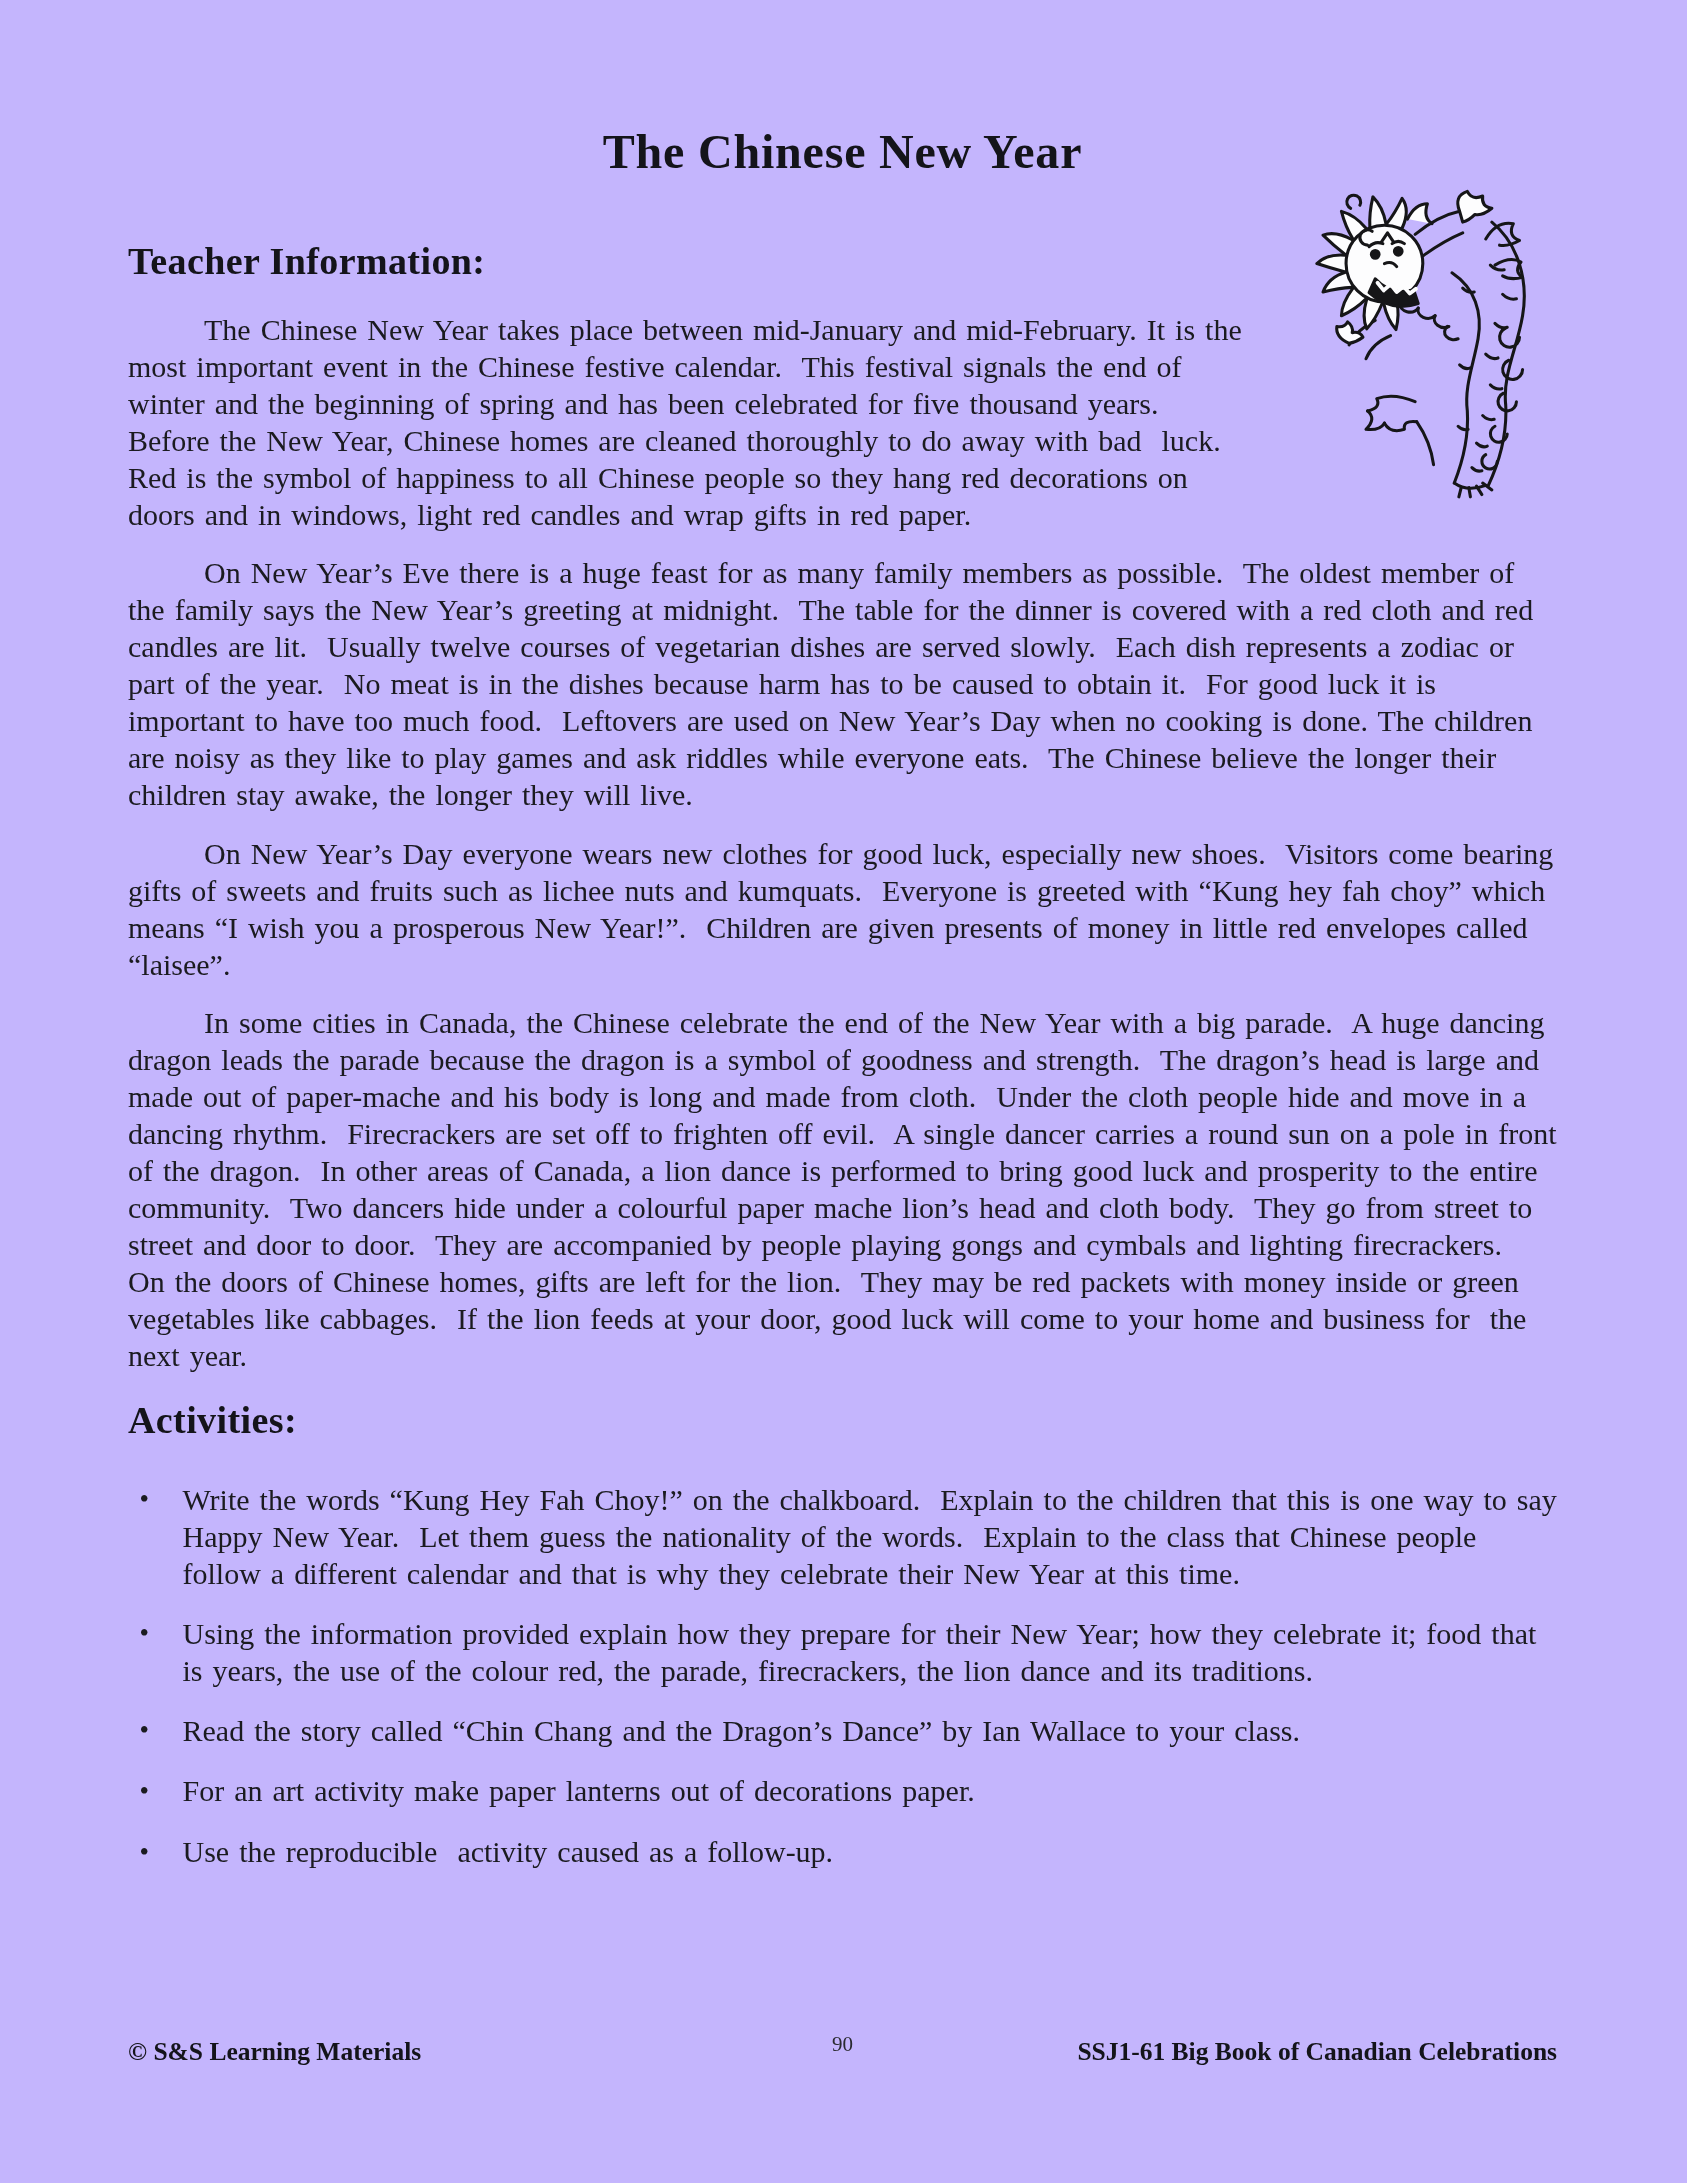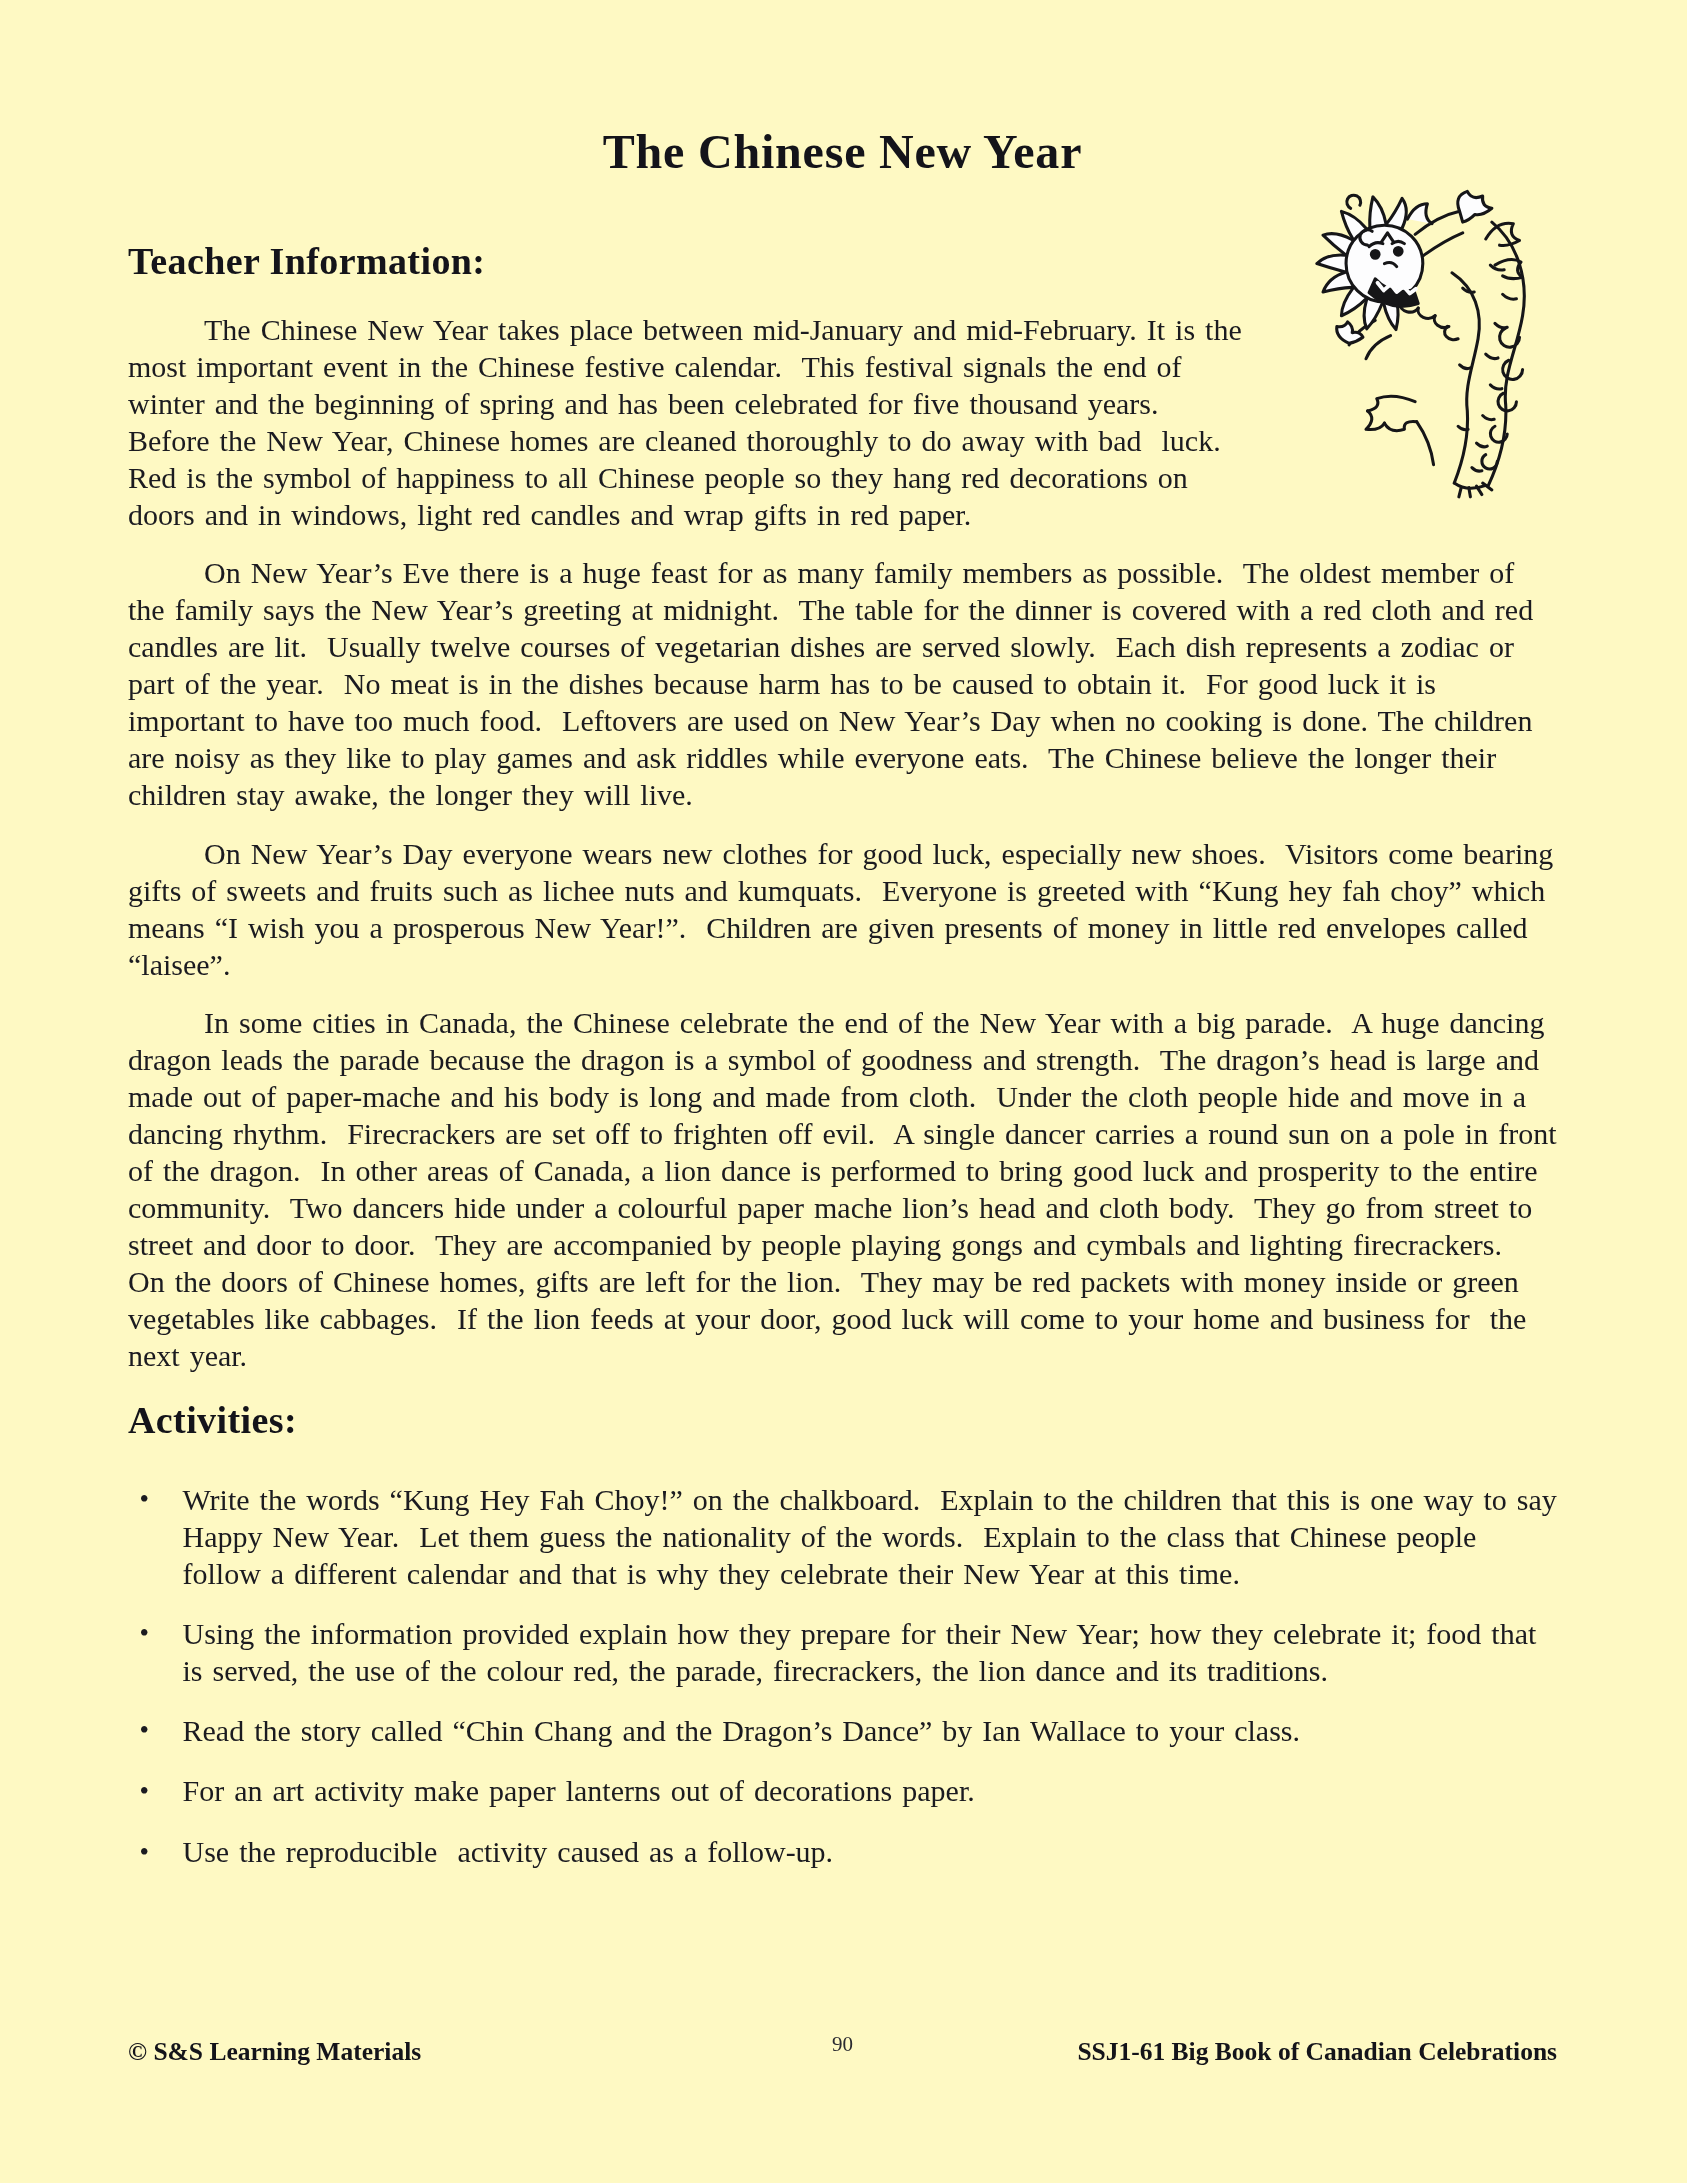--- a/index.html
+++ b/index.html
@@ -1,18 +1,18 @@
 <!DOCTYPE html>
 <html style="font-size:13px"><head>
 <meta charset="utf-8">
 <style>
   html,body{margin:0;padding:0;background:#ffffff;}
   body{width:1687px;height:2183px;font-family:"Liberation Serif",serif;color:#1b1b20;}
   .page{position:relative;width:1687px;height:2183px;box-sizing:border-box;
-        padding:124px 130px 0 128px;background:#fef9c3;overflow:hidden;}
+        padding:124px 130px 0 128px;background:#c4b5fd;overflow:hidden;}
   .title{font-size:48px;font-weight:700;text-align:center;margin:0 0 58px 0;
          color:#14141a;letter-spacing:0.8px;}
   .dragon-float{float:right;width:287px;height:330px;margin:-64px -6.6px 10px 25px;position:relative;}
   .dragon-float svg{position:absolute;top:0;left:0;width:100%;height:100%;}
   .section-heading{font-size:38px;font-weight:700;line-height:49px;margin:0 0 25px 0;
                    color:#14141a;letter-spacing:0.4px;}
   .section-heading.activities{margin-top:12px;}
   .para{font-size:30px;line-height:37px;margin:0 0 21.4px 0;text-indent:76px;
         white-space:pre-wrap;word-spacing:2.5px;}
   .bullets{list-style:none;margin:36px 0 0 0;padding:0 0 0 11.5px;}
@@ -122,21 +122,21 @@
 
   <h2 class="section-heading activities">Activities:</h2>
 
   <ul class="bullets">
     <li class="bullet-item">
       <span class="dot">•</span>
       <span class="bullet-text">Write the words “Kung Hey Fah Choy!” on the chalkboard.  Explain to the children that this is one way to say Happy New Year.  Let them guess the nationality of the words.  Explain to the class that Chinese people follow a different calendar and that is why they celebrate their New Year at this time.</span>
     </li>
     <li class="bullet-item">
       <span class="dot">•</span>
-      <span class="bullet-text">Using the information provided explain how they prepare for their New Year; how they celebrate it; food that is served, the use of the colour red, the parade, firecrackers, the lion dance and its traditions.</span>
+      <span class="bullet-text">Using the information provided explain how they prepare for their New Year; how they celebrate it; food that is years, the use of the colour red, the parade, firecrackers, the lion dance and its traditions.</span>
     </li>
     <li class="bullet-item">
       <span class="dot">•</span>
       <span class="bullet-text">Read the story called “Chin Chang and the Dragon’s Dance” by Ian Wallace to your class.</span>
     </li>
     <li class="bullet-item">
       <span class="dot">•</span>
       <span class="bullet-text">For an art activity make paper lanterns out of decorations paper.</span>
     </li>
     <li class="bullet-item">

